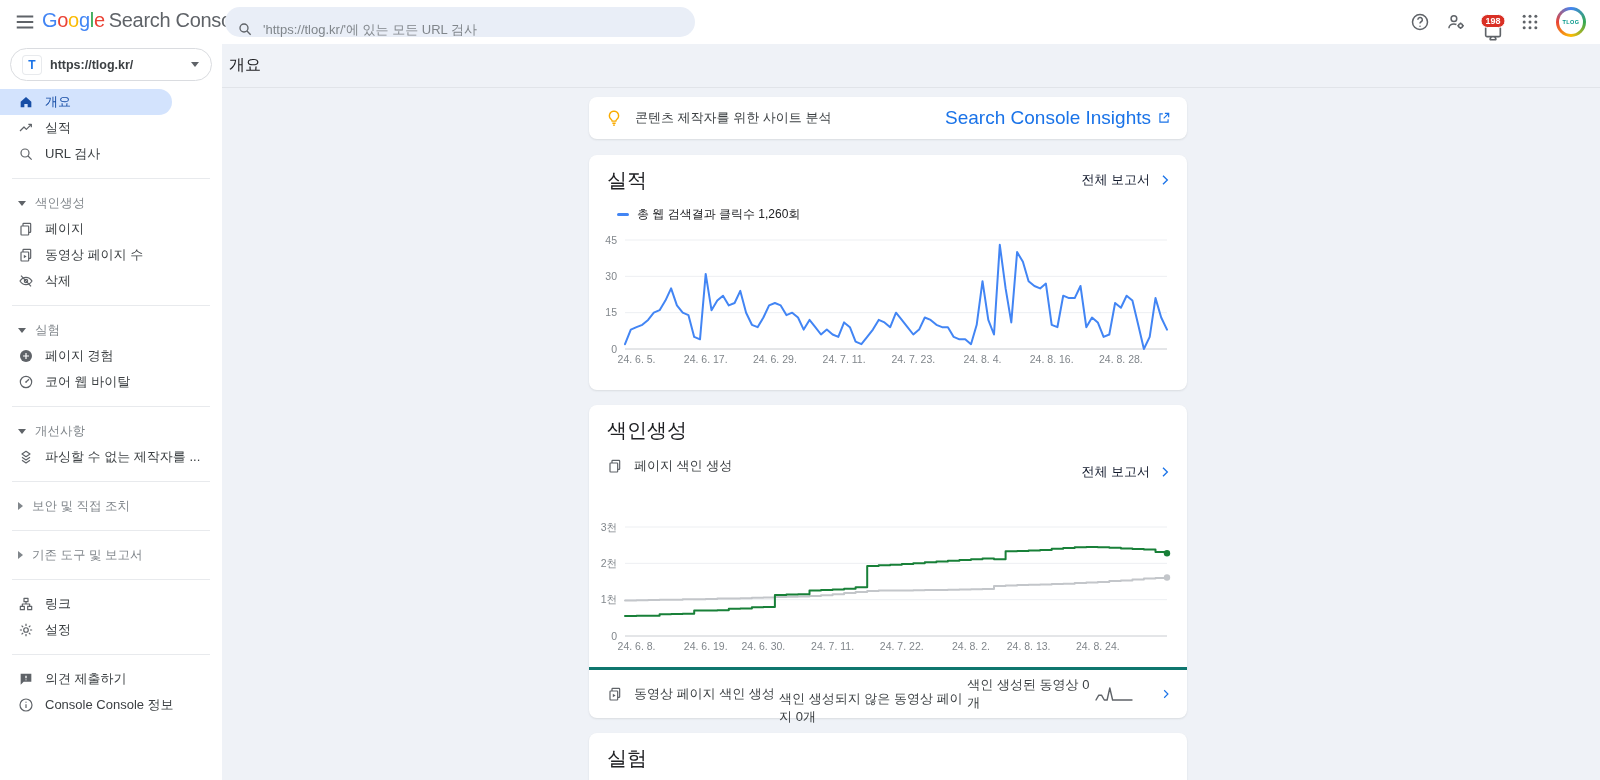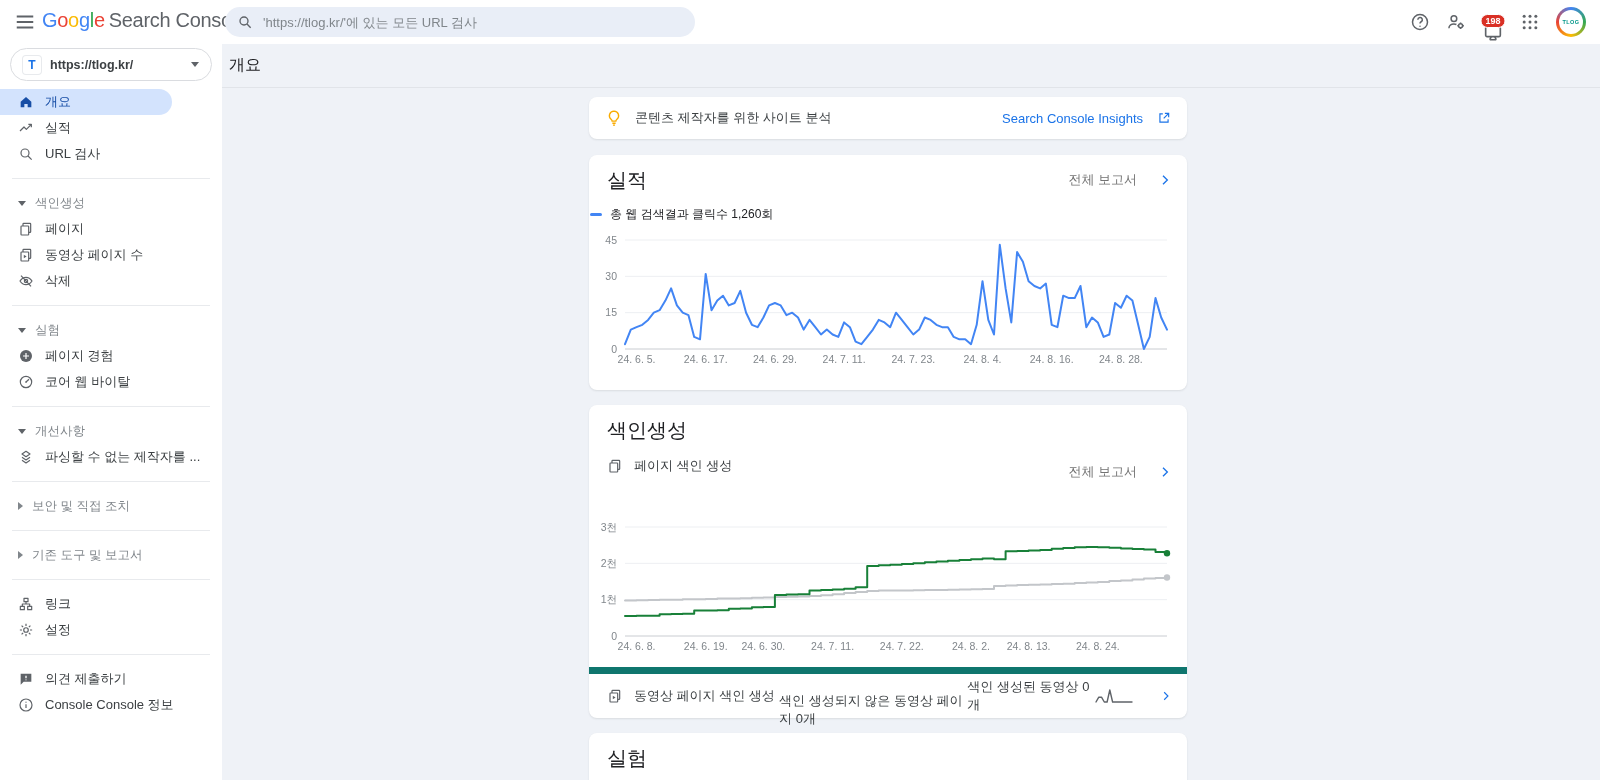--- a/index.html
+++ b/index.html
@@ -5,21 +5,21 @@
   * { box-sizing: border-box; margin: 0; padding: 0; }
   html,body { width:1600px; height:780px; overflow:hidden; background:#fff;
     font-family:"Liberation Sans","DejaVu Sans",sans-serif; color:#3c4043; }
 
   
   .topbar { position:absolute; left:0; top:0; width:1600px; height:44px; background:#fff; z-index:5; }
   .hamburger { position:absolute; left:14px; top:11px; width:22px; height:22px; color:#5f6368; cursor:pointer; }
   .logo { position:absolute; left:42px; top:9px; font-size:20px; letter-spacing:-0.3px; white-space:nowrap; }
   .logo .g1{color:#4285f4}.logo .g2{color:#ea4335}.logo .g3{color:#fbbc05}.logo .g4{color:#4285f4}.logo .g5{color:#34a853}.logo .g6{color:#ea4335}
   .logo .suffix { color:#5f6368; margin-left:4px; }
-  .searchbar { position:absolute; left:225px; top:7px; width:470px; height:30px; background:#e9eef7; border-radius:15px; display:flex; align-items:center; padding:0 12px; }
+  .searchbar { position:absolute; left:225px; top:7px; width:470px; height:30px; background:#e9eef7; border-radius:15px; display:flex; align-items:flex-end; padding:0 12px; }
   .searchbar .sicon { width:16px; height:16px; color:#5f6368; flex:none; }
   .searchbar input { border:none; outline:none; background:transparent; margin-left:10px; width:100%; font-size:13px; color:#5f6368; font-family:inherit; }
   .searchbar input::placeholder { color:#80868b; opacity:1; }
   .top-actions { position:absolute; right:14px; top:0; height:44px; display:flex; align-items:center; gap:16px; }
   .top-icon { width:20px; height:20px; color:#5f6368; position:relative; cursor:pointer; }
   .notif-wrap { position:relative; width:22px; height:22px; color:#5f6368; cursor:pointer;margin-top:20px; }
   .badge { position:absolute; top:-7px; left:50%; transform:translateX(-50%); background:#d93025; color:#fff; font-size:9px; font-weight:bold; border-radius:8px; padding:1px 4px; line-height:10px; border:1px solid #fff; }
   .avatar { width:30px; height:30px; border-radius:50%; background:conic-gradient(#4285f4,#34a853,#fbbc05,#ea4335,#4285f4); display:flex; align-items:center; justify-content:center; cursor:pointer; }
   .avatar .inner { width:24px; height:24px; border-radius:50%; background:#fff; display:flex; align-items:center; justify-content:center; font-size:5.5px; font-weight:bold; color:#009688; letter-spacing:.4px; }
 
@@ -41,39 +41,39 @@
   
   .main { position:absolute; left:222px; top:44px; width:1378px; height:736px; background:#eff2f7; overflow:hidden; }
   .page-title-row { height:44px; border-bottom:1px solid #e1e4e9; display:flex; align-items:center; padding-left:7px; }
   .page-title { font-size:16px; color:#202124; }
   .content { position:absolute; left:367px; top:44px; width:598px; }
 
   .card { background:#fff; border-radius:8px; box-shadow:0 1px 2px rgba(60,64,67,.12); }
   .banner { margin-top:9px; height:42px; display:flex; align-items:center; padding:4px 16px; }
   .banner .btext { font-size:13px; color:#3c4043; margin-left:12px; flex:1; }
   .bulb { width:18px; height:18px; color:#f9ab00; flex:none; }
-  .blink { display:flex; align-items:center; gap:14px; color:#1a73e8; font-size:13px; font-weight:500; cursor:pointer; white-space:nowrap; }
+  .blink { display:flex; align-items:center; gap:6px; color:#1a73e8; font-size:19px; font-weight:500; cursor:pointer; white-space:nowrap; }
   .ext { width:14px; height:14px; }
 
   .perf-card { margin-top:16px; height:235px; position:relative; }
   .idx-card  { margin-top:15px; height:313px; position:relative; }
   .exp-card  { margin-top:15px; height:120px; position:relative; }
   .card-title { position:absolute; left:18px; top:12px; font-size:20px; color:#202124; }
-  .report-link { position:absolute; right:14px; top:16px; display:flex; align-items:center; gap:20px; color:#737373; font-size:13px; font-weight:500; cursor:pointer; }
+  .report-link { position:absolute; right:14px; top:16px; display:flex; align-items:center; gap:7px; color:#0f172a; font-size:13px; font-weight:500; cursor:pointer; }
   .chev { width:16px; height:16px; color:#1a73e8; }
-  .legend-row { position:absolute; left:1px; display:flex; align-items:center; gap:24px;text-align:right; }
+  .legend-row { position:absolute; left:28px; display:flex; align-items:center; gap:24px;text-align:right; }
   .legend { display:flex; align-items:center; gap:8px; font-size:12px; color:#202124; }
   .dash { width:12px; height:3px; border-radius:2px; flex:none; }
   .chart { position:absolute; left:0; width:598px; height:142px; }
 
   .sub-row { position:absolute; left:18px; top:52px; display:flex; align-items:center; gap:11px; font-size:13px; color:#3c4043; }
   .sub-row .sic { width:16px; height:16px; color:#5f6368; }
   .idx-report { top:58px; }
 
-  .video-row { position:absolute; left:0; right:0; top:667px_; bottom:0; border-top:7px solid #0f766e; height:51px; top:auto; display:flex; align-items:center; padding:0 14px 0 18px; }
+  .video-row { position:absolute; left:0; right:0; top:667px_; bottom:0; border-top:3px solid #0f766e; height:51px; top:auto; display:flex; align-items:center; padding:0 14px 0 18px; }
   .video-row .sic { width:16px; height:16px; color:#5f6368; flex:none; }
   .vlabel { margin-left:11px; font-size:13px; color:#3c4043; width:168px; }
   .vstat { font-size:13px; color:#3c4043; }
   .vstat.s1 { width:218px;margin-top:28px; }
   .vstat.s2 { width:148px; }
   .spark { width:44px; height:16px; margin-right:26px; }
 
   svg.icon { display:block; width:100%; height:100%; }
 </style>
 </head>

